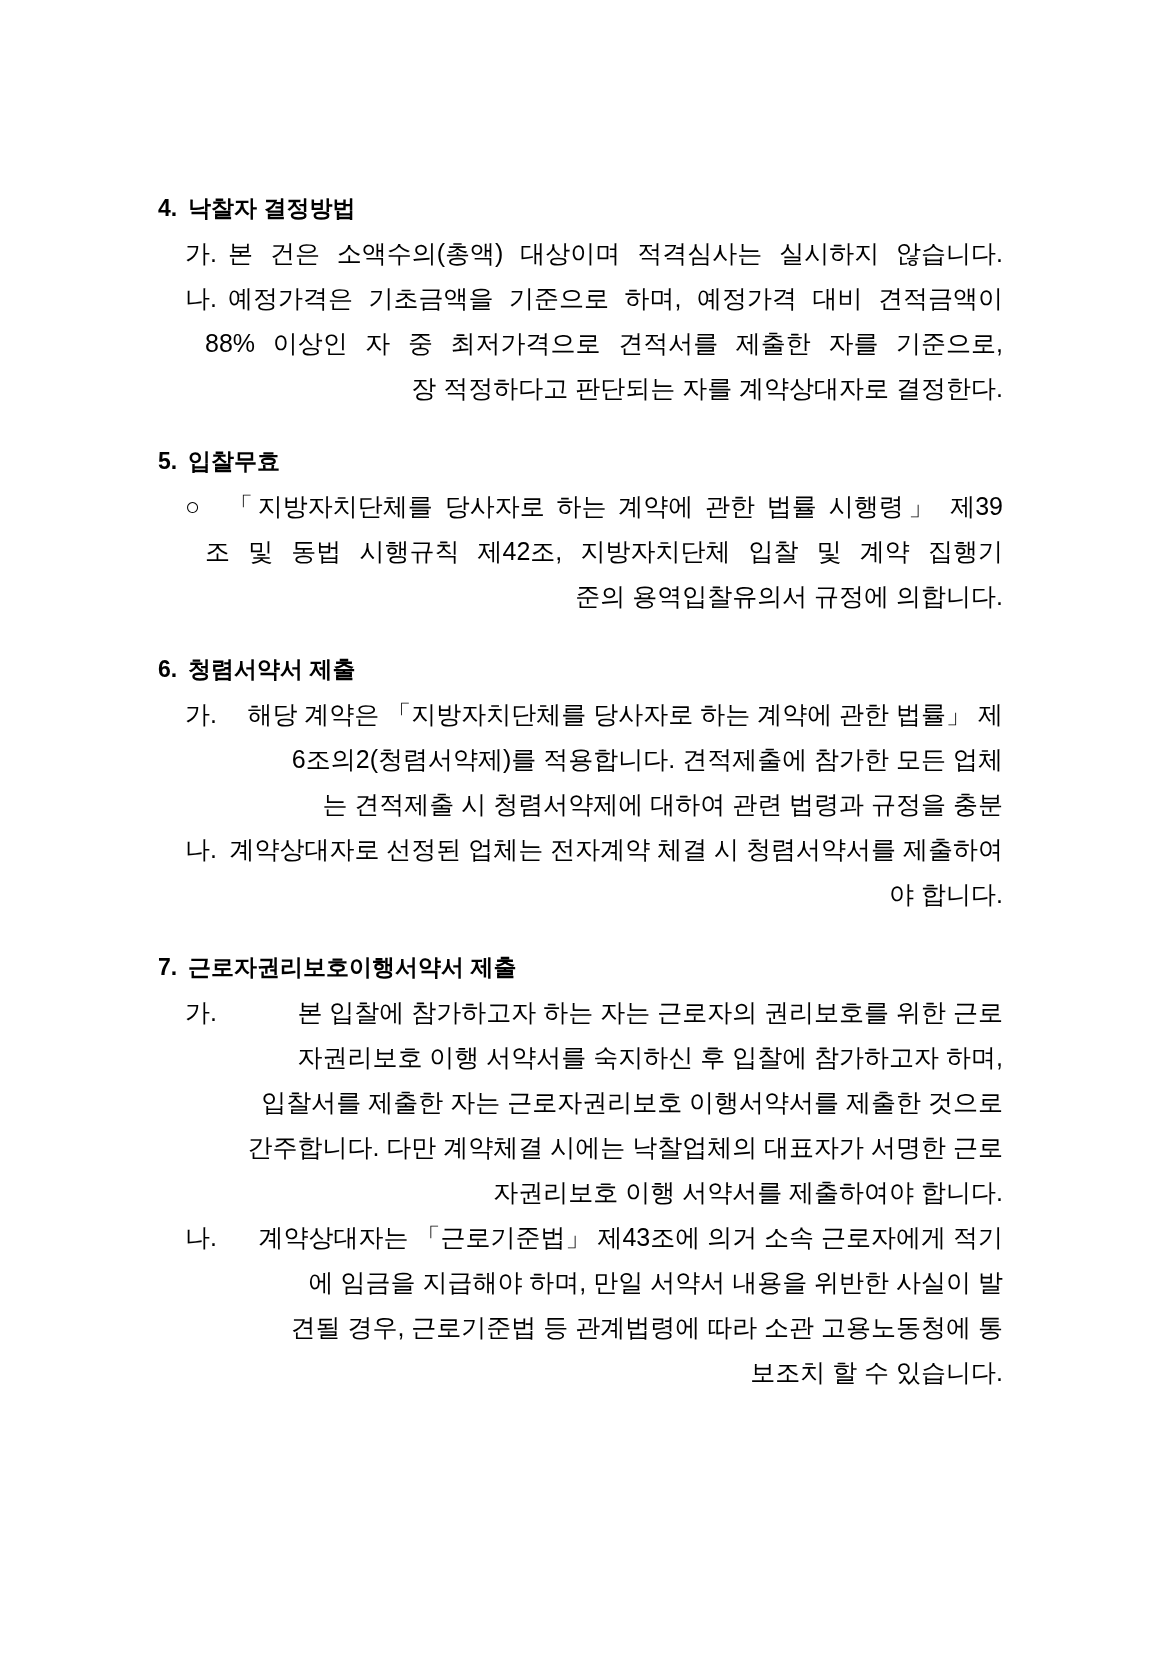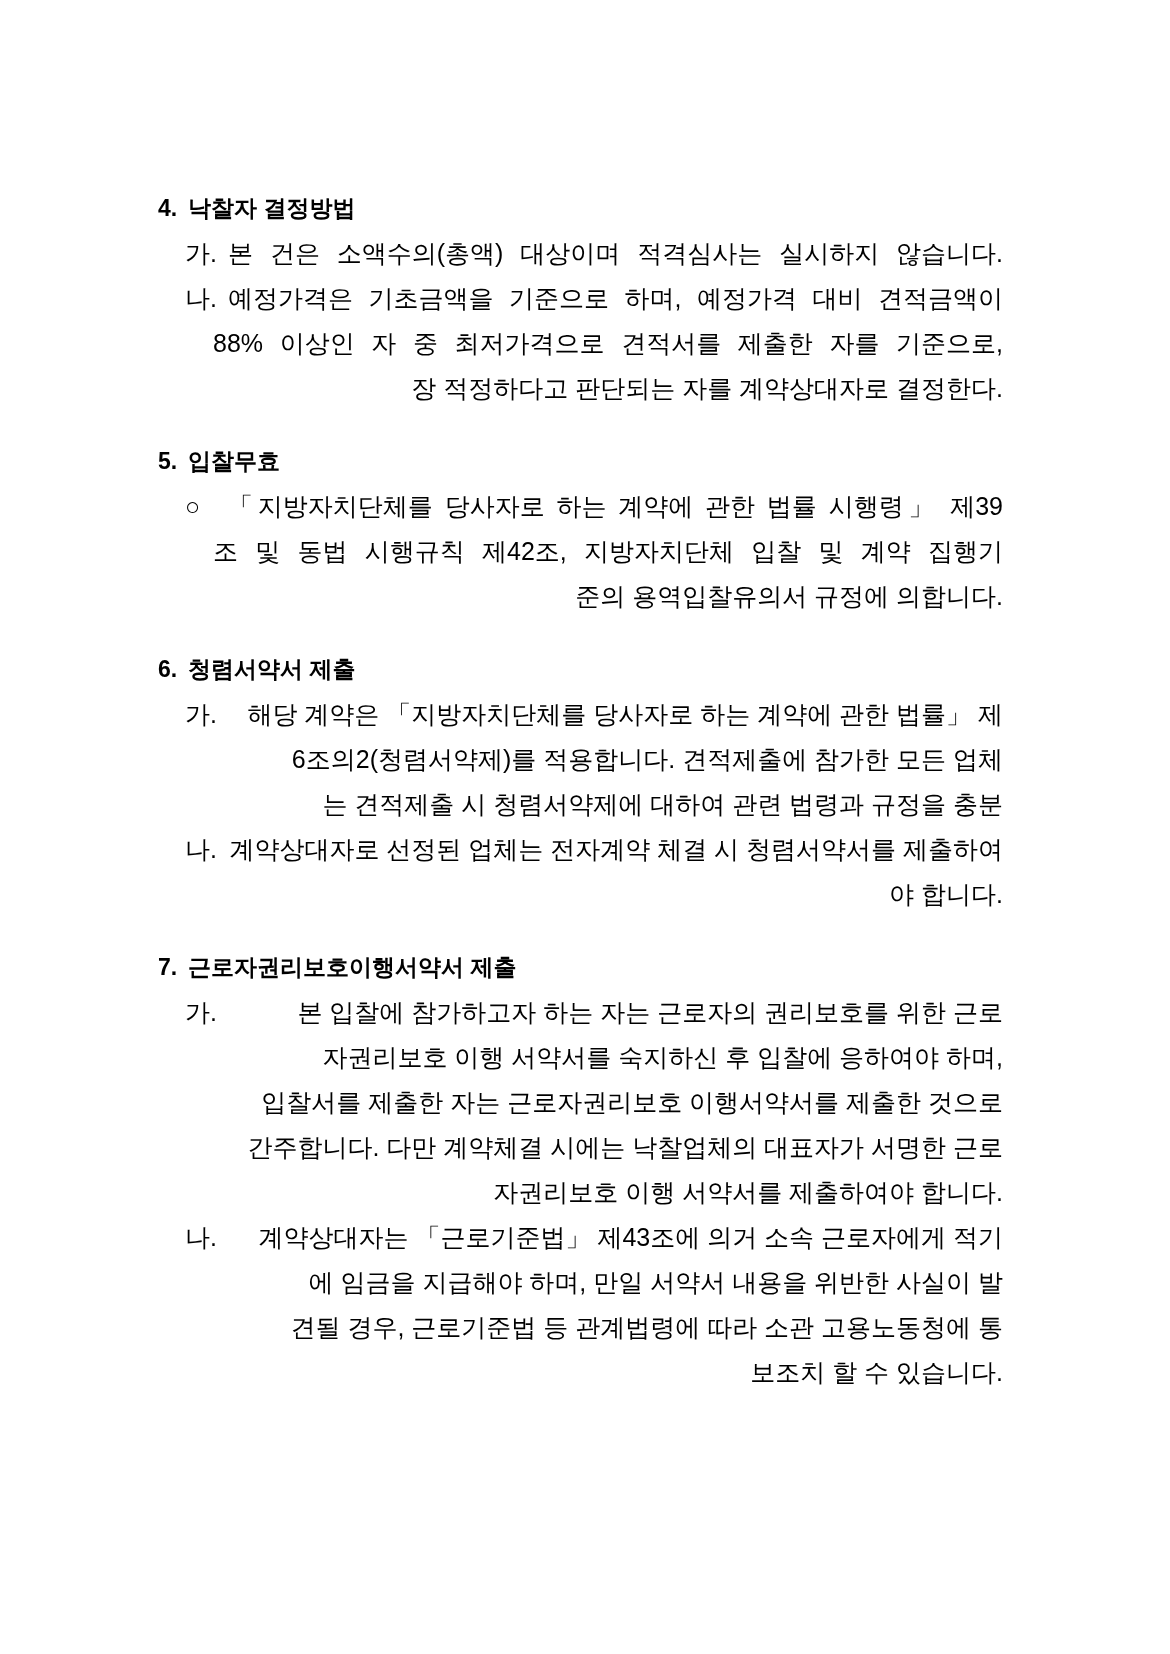--- a/index.html
+++ b/index.html
@@ -27,21 +27,21 @@
   }
   .hdr .num { flex: none; width: 30px; }
   .items { margin-left: 27px; }
   .line {
     font-size: 25px;
     line-height: 45px;
   }
   .fl { display: flex; }
   .fl .label { flex: none; width: 43px; white-space: nowrap; }
   .fl .t { flex: 1; min-width: 0; }
-  .cont { margin-left: 28px; }
+  .cont { margin-left: 20px; }
   .fill {
     text-align: justify;
     text-align-last: justify;
     word-break: keep-all;
   }
   .nf {
     text-align: right;
     white-space: nowrap;
   }
 </style>
@@ -115,21 +115,21 @@
         <div class="hdr">
           <span class="num">7.</span>
           <span class="ttl">근로자권리보호이행서약서 제출</span>
         </div>
         <div class="items">
           <div class="item">
             <div class="line fl">
               <span class="label">가.</span>
               <span class="t nf">본 입찰에 참가하고자 하는 자는 근로자의 권리보호를 위한 근로</span>
             </div>
-            <div class="line cont nf">자권리보호 이행 서약서를 숙지하신 후 입찰에 응하여야 하며,</div>
+            <div class="line cont nf">자권리보호 이행 서약서를 숙지하신 후 입찰에 참가하고자 하며,</div>
             <div class="line cont nf">입찰서를 제출한 자는 근로자권리보호 이행서약서를 제출한 것으로</div>
             <div class="line cont nf">간주합니다. 다만 계약체결 시에는 낙찰업체의 대표자가 서명한 근로</div>
             <div class="line cont nf">자권리보호 이행 서약서를 제출하여야 합니다.</div>
           </div>
           <div class="item">
             <div class="line fl">
               <span class="label">나.</span>
               <span class="t nf">계약상대자는 「근로기준법」 제43조에 의거 소속 근로자에게 적기</span>
             </div>
             <div class="line cont nf">에 임금을 지급해야 하며, 만일 서약서 내용을 위반한 사실이 발</div>

